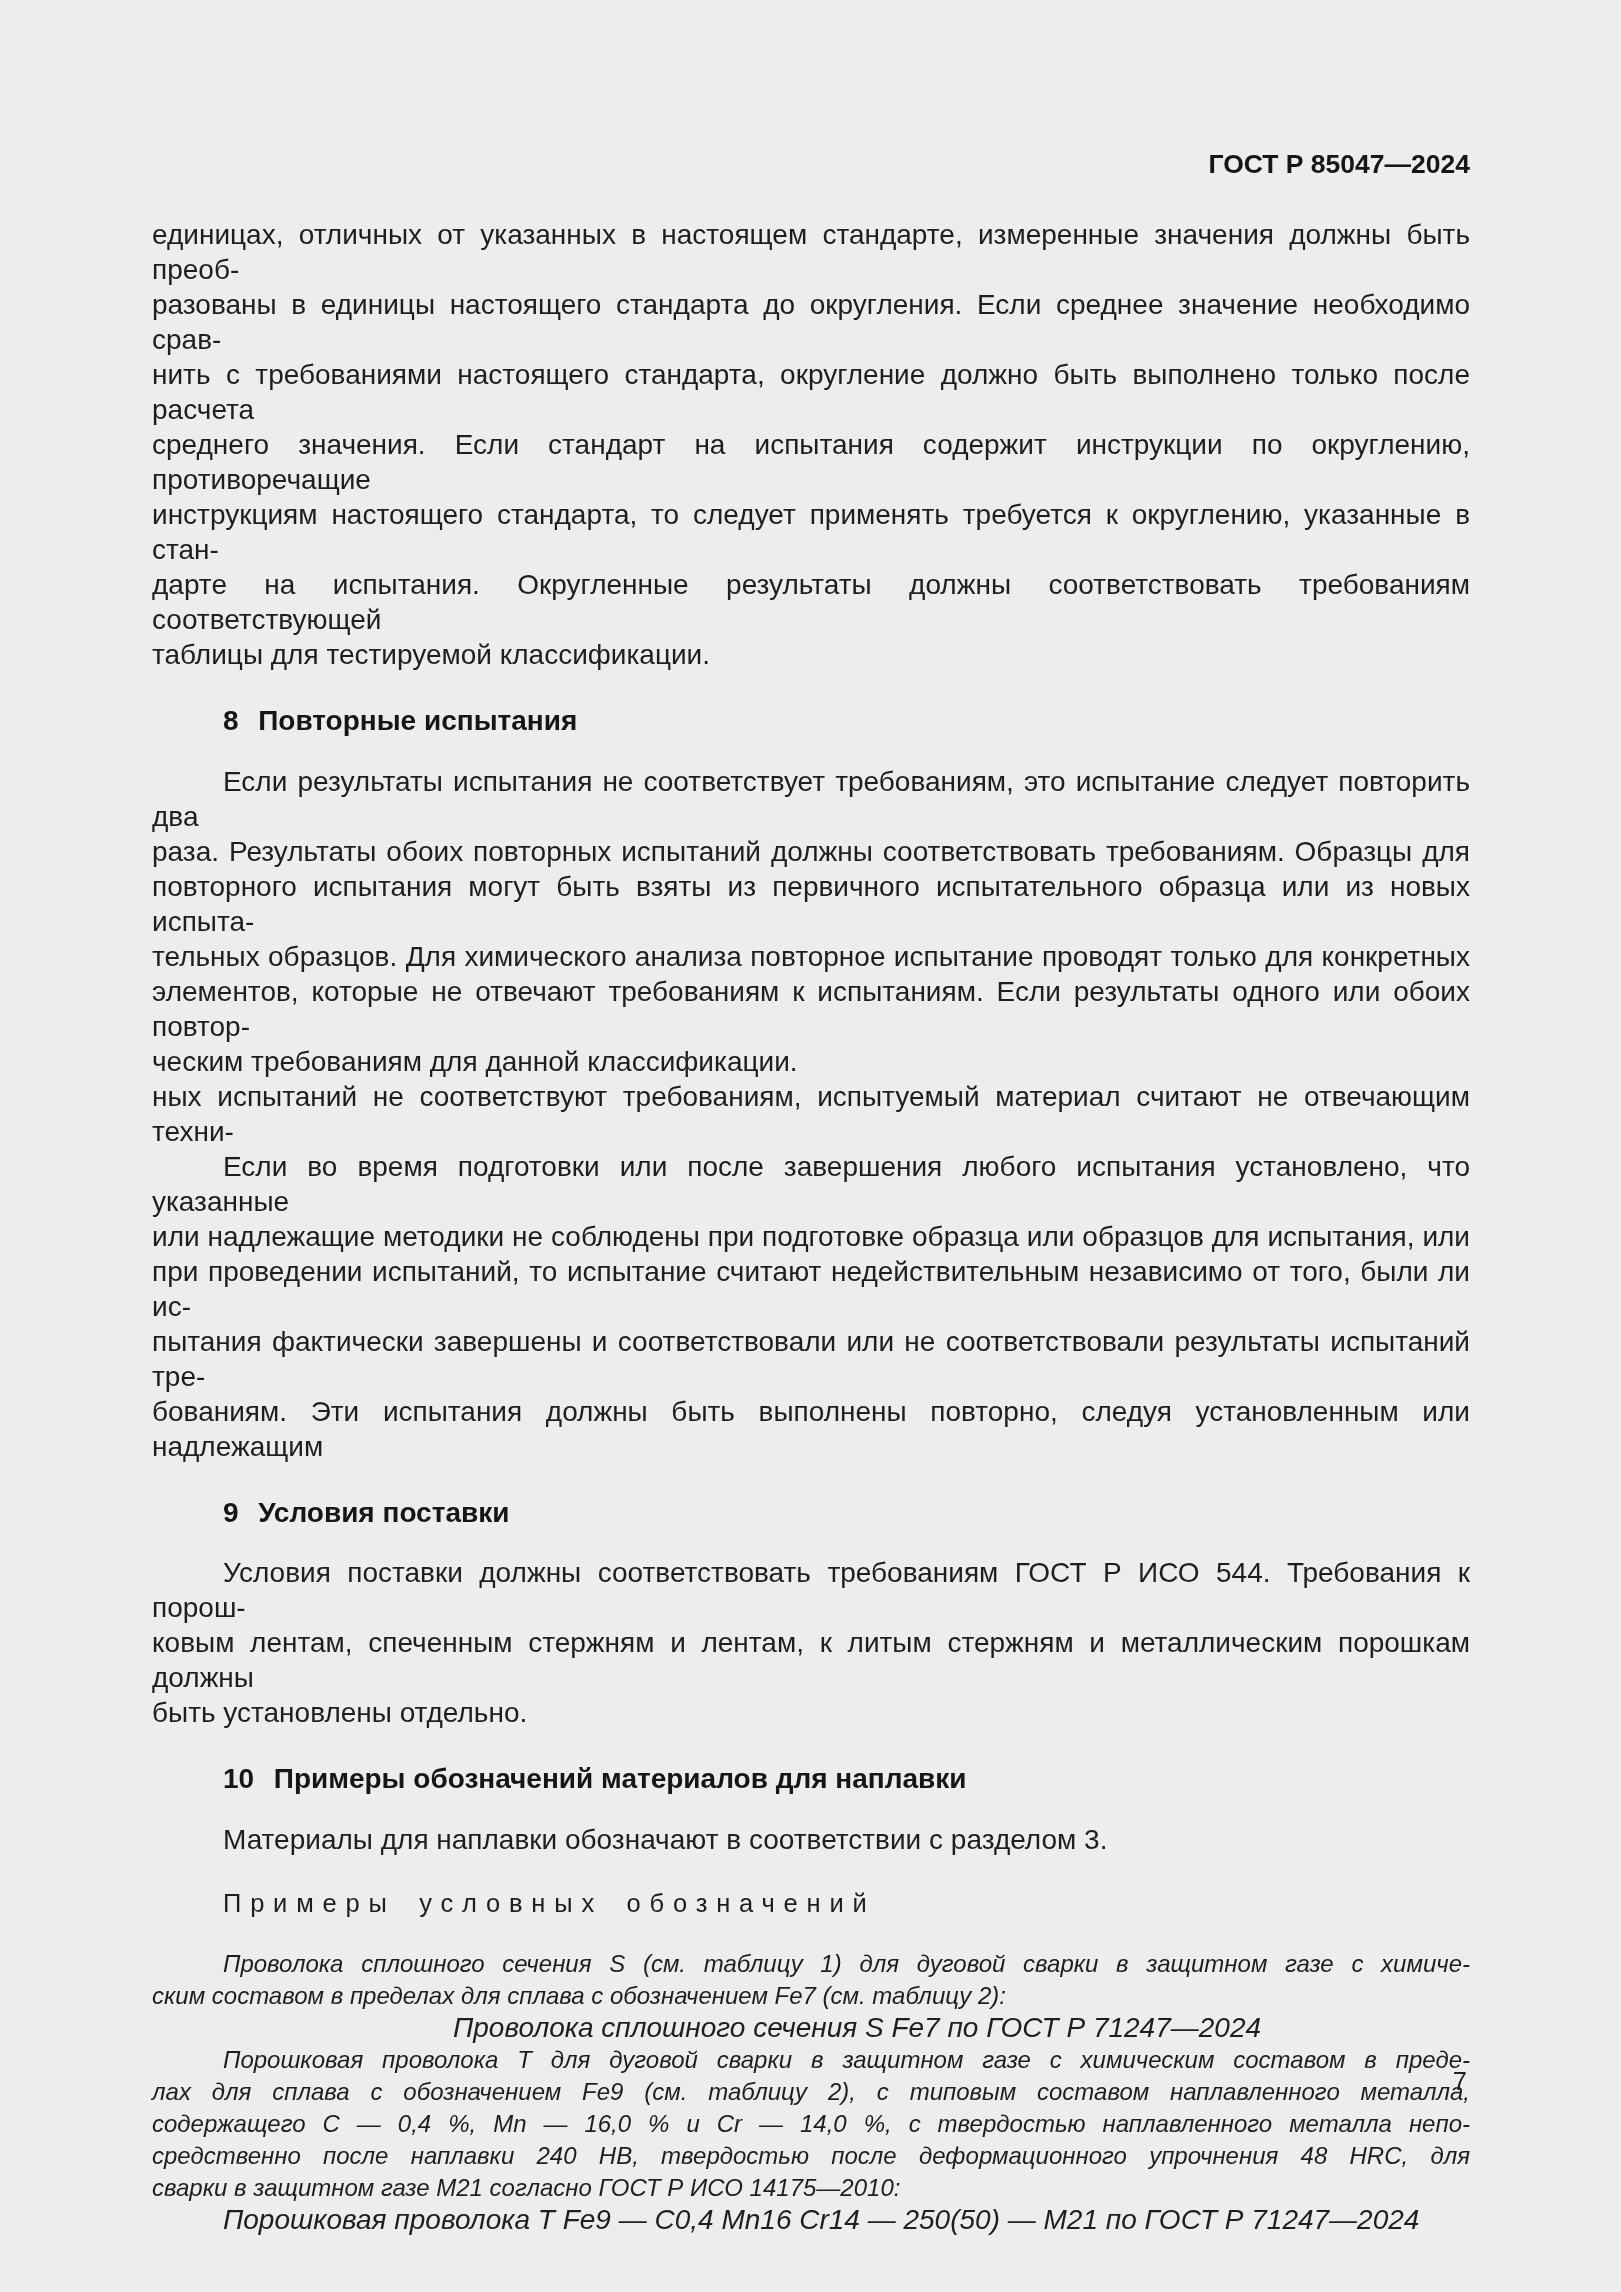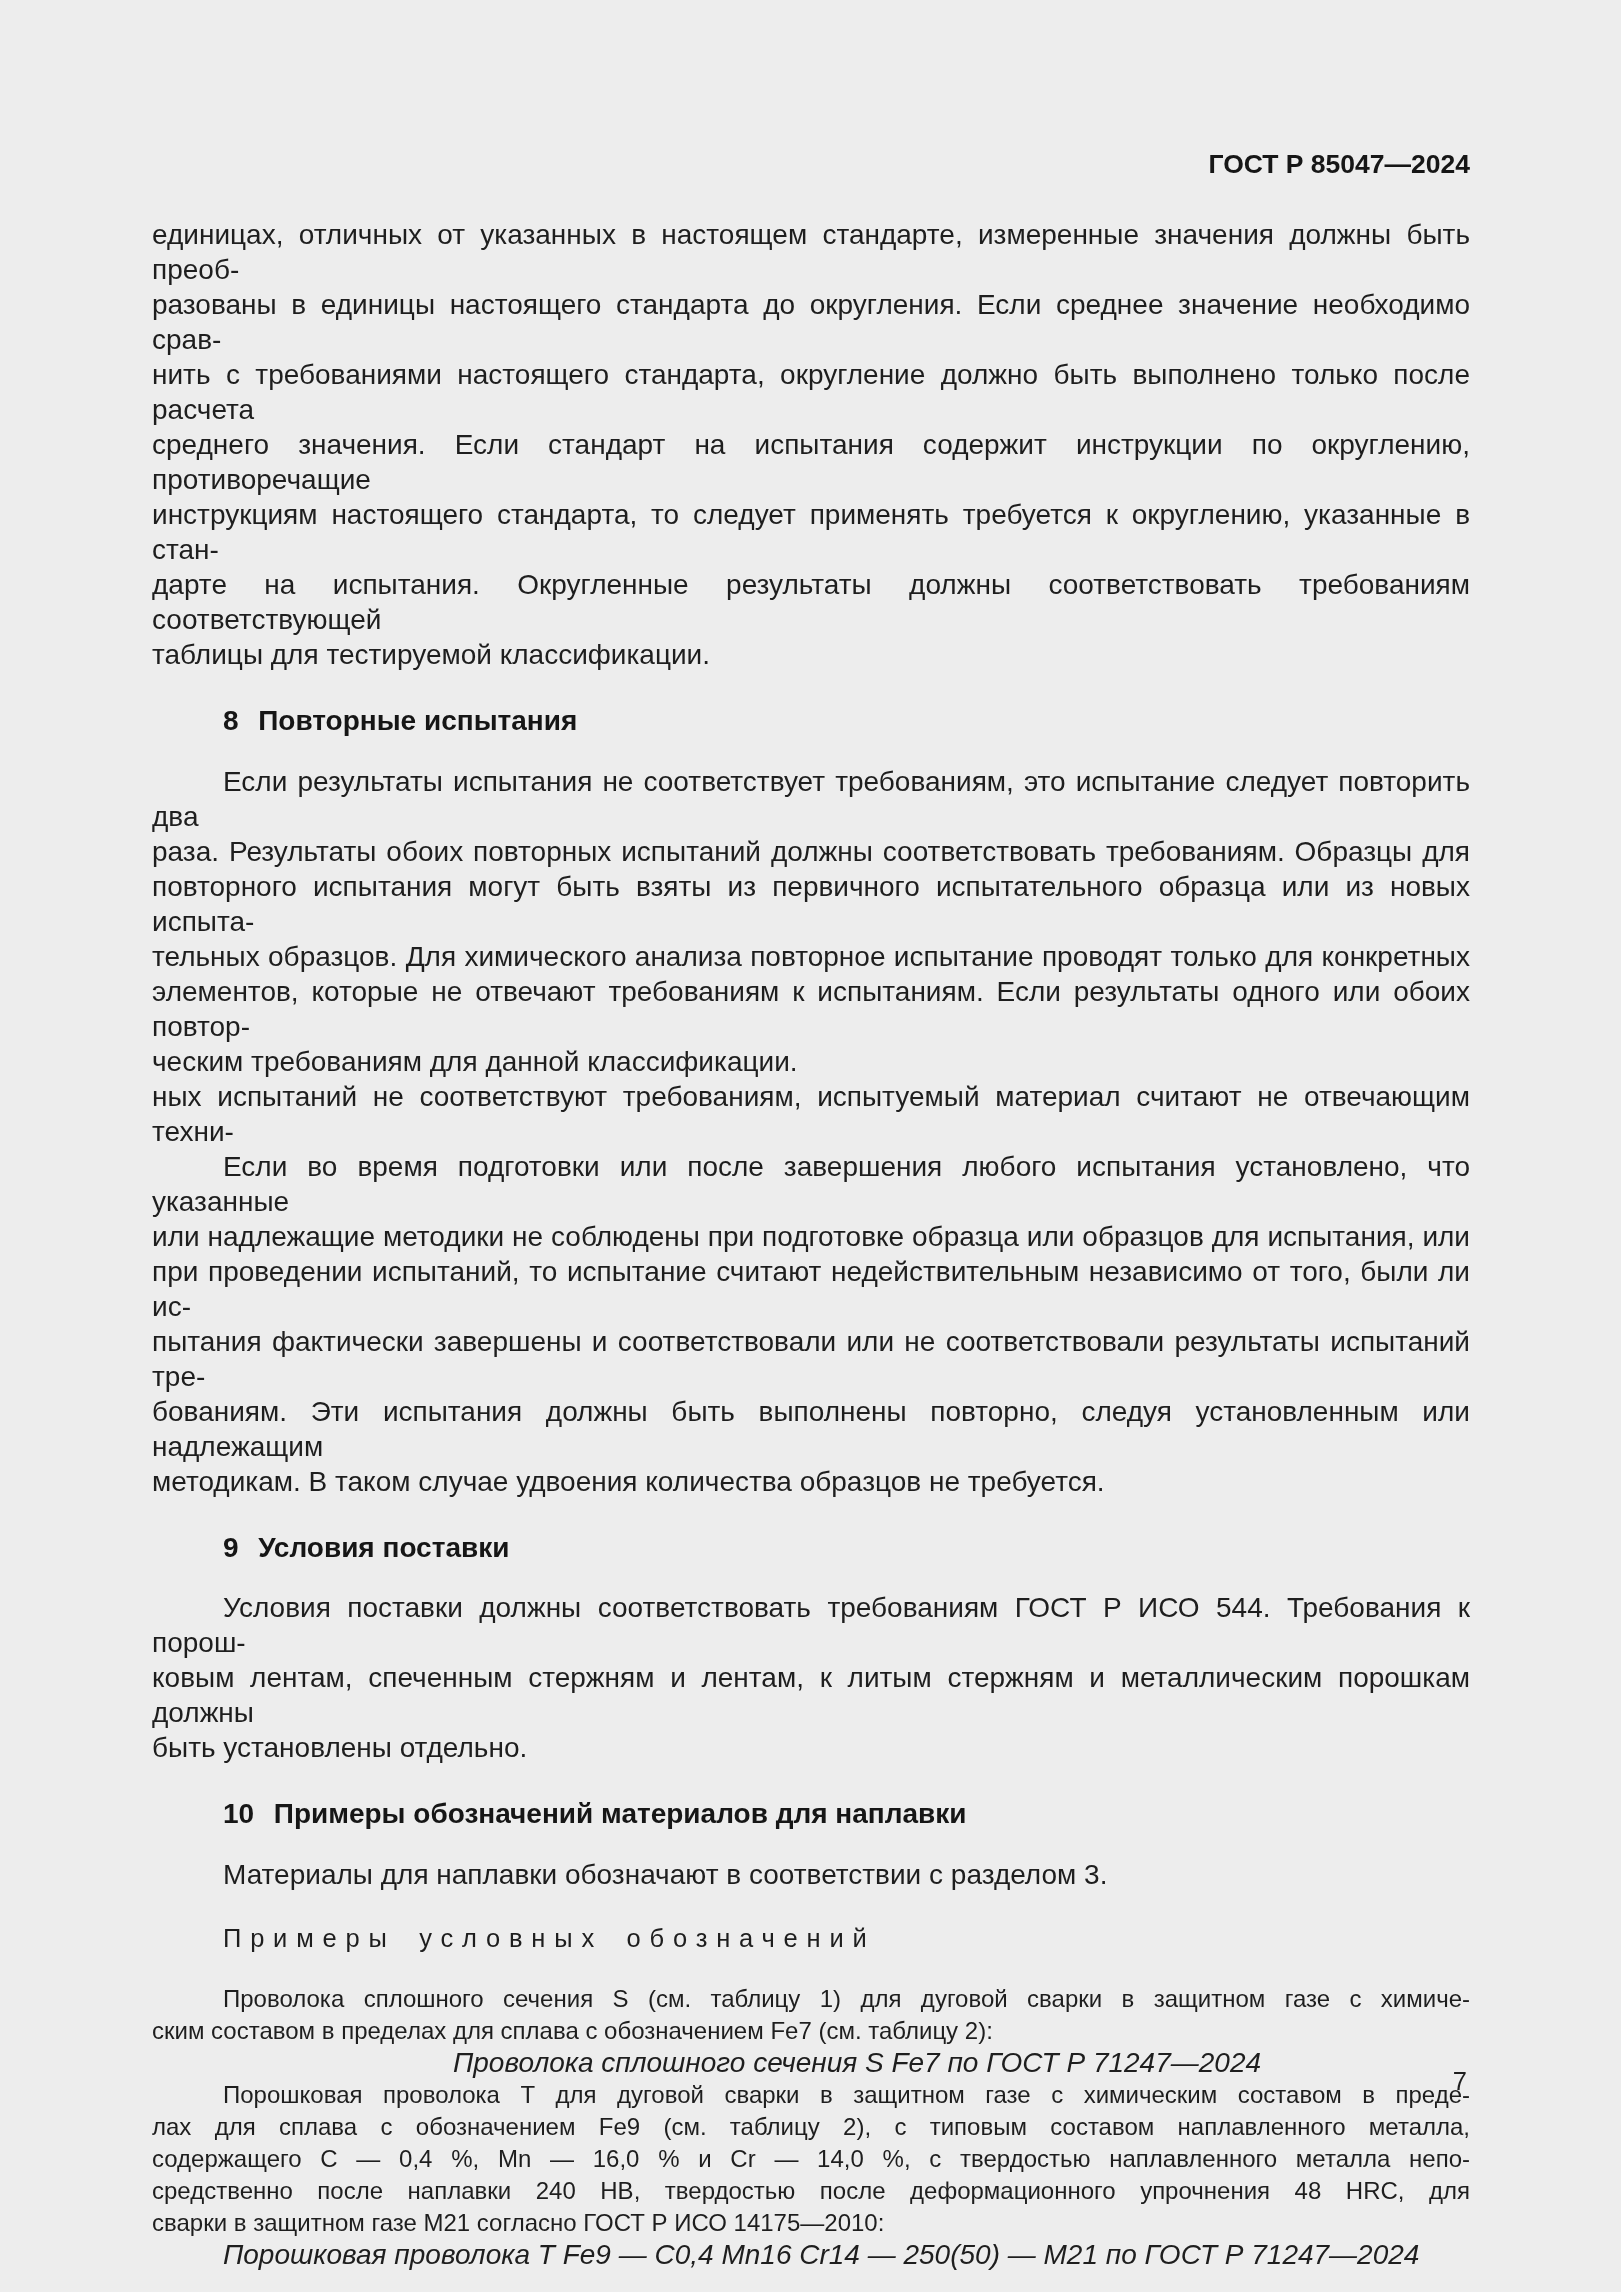--- a/index.html
+++ b/index.html
@@ -49,20 +49,21 @@
     line-height: 35px;
     letter-spacing: 8.8px;
     word-spacing: 7.8px;
     padding-left: 71px;
     margin-top: 29px;
     margin-bottom: 27.4px;
   }
   .example {
     font-size: 24px;
     line-height: 32px;
+    font-style: italic;
   }
   .designation {
     font-style: italic;
     font-size: 28px;
     line-height: 32px;
   }
   .designation.d1 { padding-left: 301px; }
   .designation.d2 { text-indent: 71px; }
   .page-number {
     position: absolute;
@@ -102,21 +103,20 @@
       <div class="line">элементов, которые не отвечают требованиям к испытаниям. Если результаты одного или обоих повтор-</div>
       <div class="line last">ческим требованиям для данной классификации.</div>
       <div class="line">ных испытаний не соответствуют требованиям, испытуемый материал считают не отвечающим техни-</div>
     </div>
   <div class="para indent">
       <div class="line first">Если во время подготовки или после завершения любого испытания установлено, что указанные</div>
       <div class="line">или надлежащие методики не соблюдены при подготовке образца или образцов для испытания, или</div>
       <div class="line">при проведении испытаний, то испытание считают недействительным независимо от того, были ли ис-</div>
       <div class="line">пытания фактически завершены и соответствовали или не соответствовали результаты испытаний тре-</div>
       <div class="line">бованиям. Эти испытания должны быть выполнены повторно, следуя установленным или надлежащим</div>
-      <div class="line last">методикам. В таком случае удвоения количества образцов не требуется.</div>
     </div>
 
   <h2 class="section-heading">
     <span class="sec-num">9</span><span>Условия поставки</span>
   </h2>
   <div class="para indent">
       <div class="line first">Условия поставки должны соответствовать требованиям ГОСТ Р ИСО 544. Требования к порош-</div>
       <div class="line">ковым лентам, спеченным стержням и лентам, к литым стержням и металлическим порошкам должны</div>
       <div class="line last">быть установлены отдельно.</div>
     </div>

